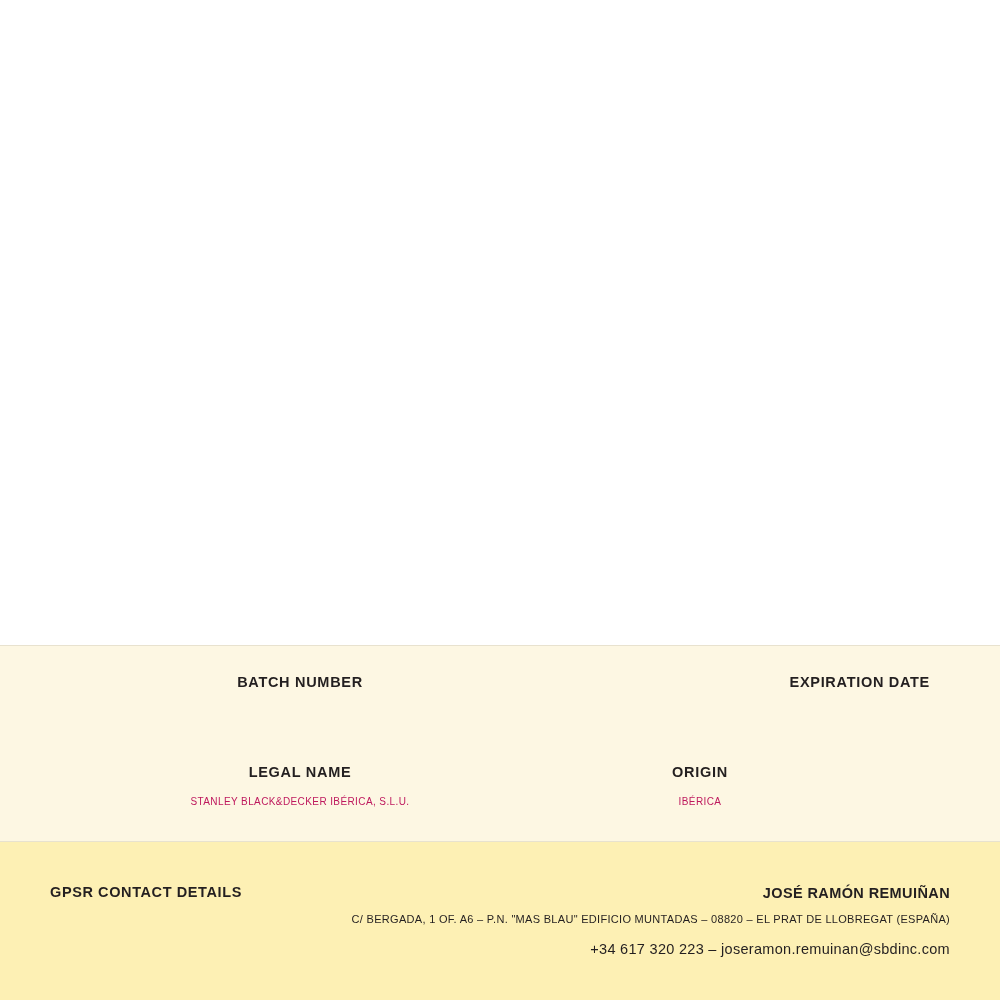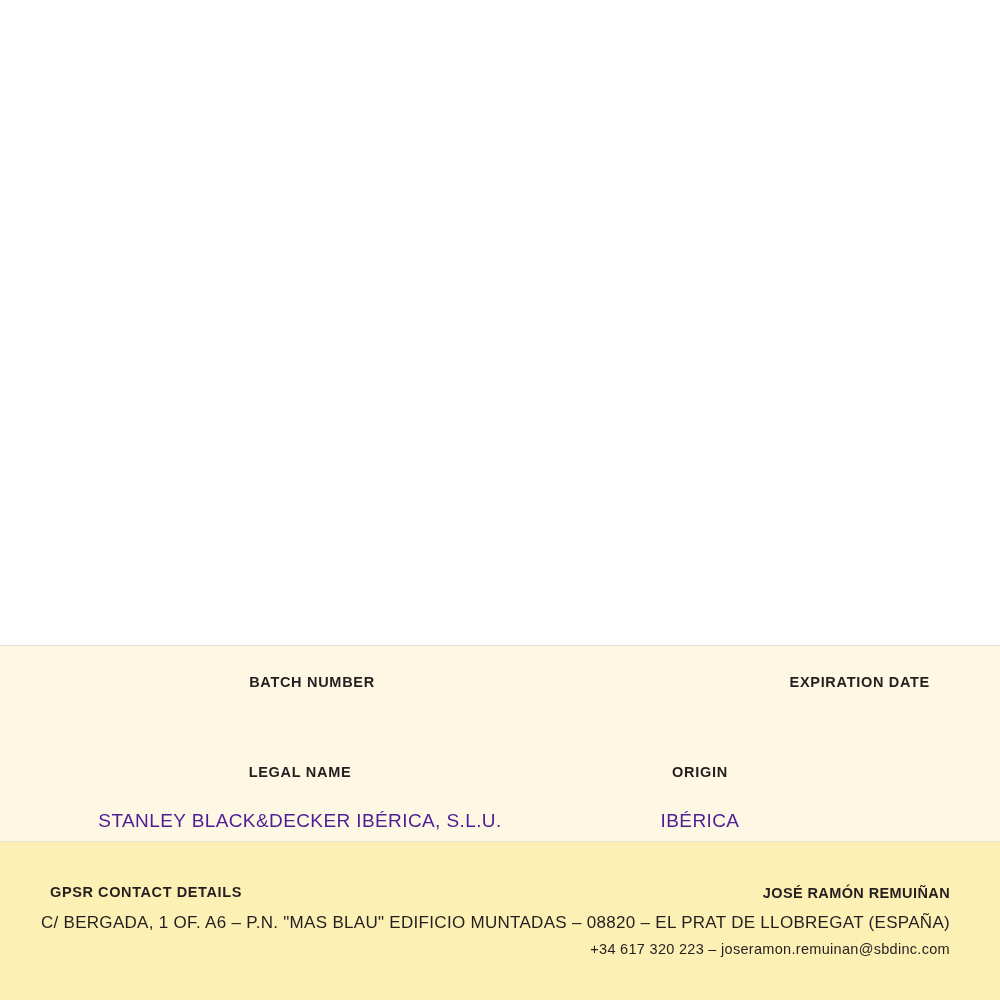--- a/index.html
+++ b/index.html
@@ -49,29 +49,29 @@
     text-align: center;
   }
   .field-title {
     font-size: 14.5px;
     font-weight: bold;
     letter-spacing: 0.7px;
     color: #231f20;
     white-space: nowrap;
   }
   .field-value {
-    font-size: 19px;
+    font-size: 10px;
     font-weight: normal;
     letter-spacing: 0.4px;
-    color: #4c1d95;
+    color: #be185d;
     white-space: nowrap;
-    margin-top: 30px;
+    margin-top: 16px;
   }
 
-  #batch-number-field   { left: 12px;   top: 28px;  width: 600px; }
+  #batch-number-field   { left: 0;   top: 28px;  width: 600px; }
   #expiration-date-field{ left: 470px; top: 28px; width: 460px; text-align: right; }
   #legal-name-field     { left: 0;   top: 118px; width: 600px; }
   #origin-field         { left: 470px; top: 118px; width: 460px; }
 
   
   .band-gpsr {
     position: absolute;
     left: 0;
     top: 842px;
     width: 1000px;
@@ -97,21 +97,21 @@
     font-size: 14.5px;
     letter-spacing: 0.4px;
     color: #231f20;
     white-space: nowrap;
     font-weight: bold;
   }
   .gpsr-address {
     position: absolute;
     right: 50px;
     top: 71px;
-    font-size: 17px;
+    font-size: 11px;
     letter-spacing: 0.3px;
     color: #231f20;
     white-space: nowrap;
   }
   .gpsr-contact {
     position: absolute;
     right: 50px;
     top: 99px;
     font-size: 14.5px;
     letter-spacing: 0.3px;

